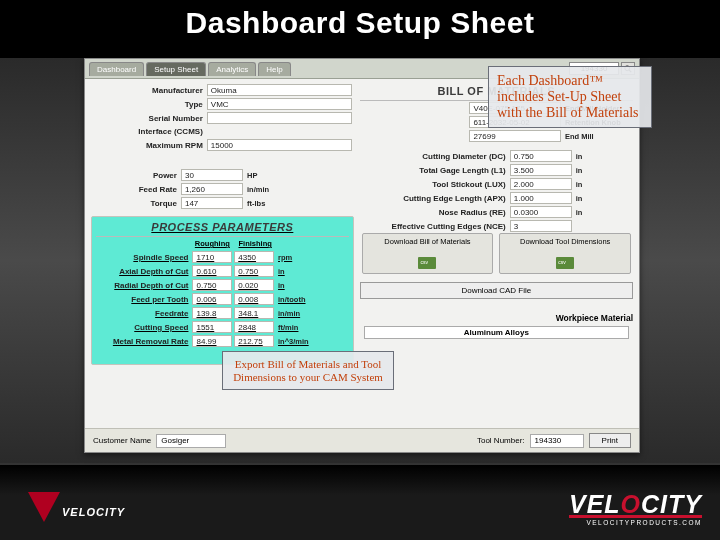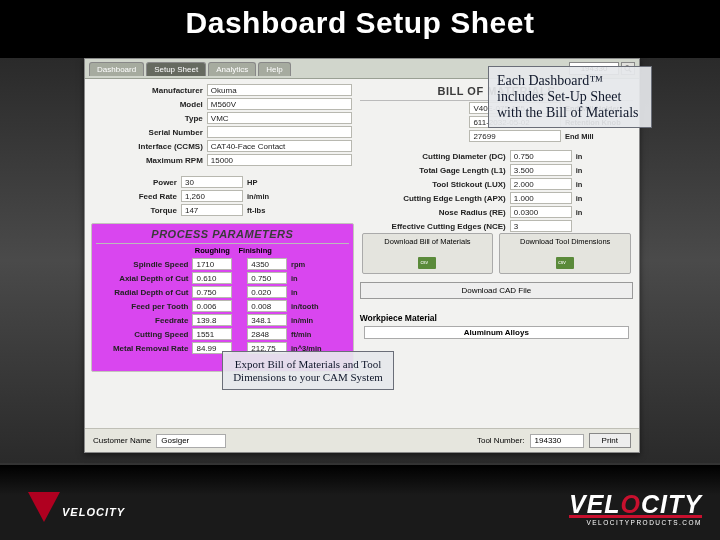--- a/index.html
+++ b/index.html
@@ -108,27 +108,28 @@
 
   .bom .label { width: 40%; }
   .bom .val { width: 34%; }
   .bom .unit { width: 26%; }
   .bom-sub .label { width: 55%; }
   .bom-sub .val { width: 23%; }
   .bom-sub .unit { width: 10%; }
 
   .proc {
     margin-top: 6px; border: 1px solid #c4c4bc;
-    background: #d946ef; border-radius: 2px;
+    background: #5eead4; border-radius: 2px;
     padding: 2px 4px 16px 4px;
+    text-decoration: underline;
   }
   .proc .panel-title { font-style: italic; }
   .proc .row .label { width: 38%; }
   .proc .row .v1 { width: 16%; }
-  .proc .row .v2 { width: 16%; margin-left: 15px; }
+  .proc .row .v2 { width: 16%; margin-left: 2px; }
   .proc .row .unit { width: 20%; }
   .proc .head .h1, .proc .head .h2 {
     font-size: 7.5px; font-weight: bold; text-align: center;
     width: 16%;
   }
   .proc .head .h2 { margin-left: 3px; }
 
   .downloads {
     display: flex; gap: 6px;
     padding: 0 2px;
@@ -148,21 +149,21 @@
     content: "csv"; color: #fff; font-size: 5px;
     position: absolute; left: 2px; top: 3px;
   }
   .cad-btn {
     margin-top: 8px; width: 100%;
     border: 1px solid #999; background: #eee;
     font-size: 8px; padding: 3px 0; text-align: center;
   }
   .wm-label {
     margin-top: 14px; font-size: 8.5px; font-weight: bold;
-    text-align: left;
+    text-align: right;
   }
   .wm-val {
     margin: 3px 4px 0 4px; background: #fff; border: 1px solid #aaa;
     height: 13px; font-size: 8px; display: flex; align-items: center;
     justify-content: center; font-weight: bold;
   }
 
   .bottombar {
     position: absolute; left: 0; right: 0; bottom: 0;
     height: 24px; border-top: 1px solid #bfbfb6;
@@ -182,21 +183,21 @@
     padding: 2px 12px; font-size: 8px;
   }
 
   
   .callout {
     position: absolute;
     background: rgba(230,232,236,0.92);
     border: 1px solid #6a6e78;
     padding: 6px 8px;
     font-family: 'Times New Roman', serif;
-    font-size: 14px; color: #0f172a;
+    font-size: 14px; color: #c2410c;
     line-height: 1.15;
   }
   .callout1 { top: 66px; left: 488px; width: 164px; }
   .callout2 { top: 303px; left: 222px; width: 172px; text-align: center; font-size: 11px; margin-top: 48px; }
 
   
   .logo-left {
     position: absolute; left: 28px; bottom: 18px;
     color: #fff; width: 150px; height: 36px;
   }
@@ -257,41 +258,36 @@
 
   <div class="content">
 
     <div class="col-left">
       <div class="machine">
         <div class="row">
             <div class="label">Manufacturer</div>
             <div class="val">Okuma</div>
           </div>
         <div class="row">
-            <div class="label">Model</div>
-            <div class="val">M560V</div>
-          </div>
-        <div class="row">
             <div class="label">Type</div>
             <div class="val">VMC</div>
           </div>
         <div class="row">
             <div class="label">Serial Number</div>
             <div class="val"></div>
           </div>
         <div class="row">
             <div class="label">Interface (CCMS)</div>
-            <div class="val">CAT40-Face Contact</div>
           </div>
         <div class="row">
             <div class="label">Maximum RPM</div>
             <div class="val">15000</div>
           </div>
       </div>
-      <div class="machine-sub" style="margin-top:8px;">
+      <div class="machine-sub" style="margin-top:16px;">
         <div class="row">
             <div class="label">Power</div>
             <div class="val">30</div>
             <div class="unit">HP</div>
           </div>
         <div class="row">
             <div class="label">Feed Rate</div>
             <div class="val">1,260</div>
             <div class="unit">in/min</div>
           </div>

